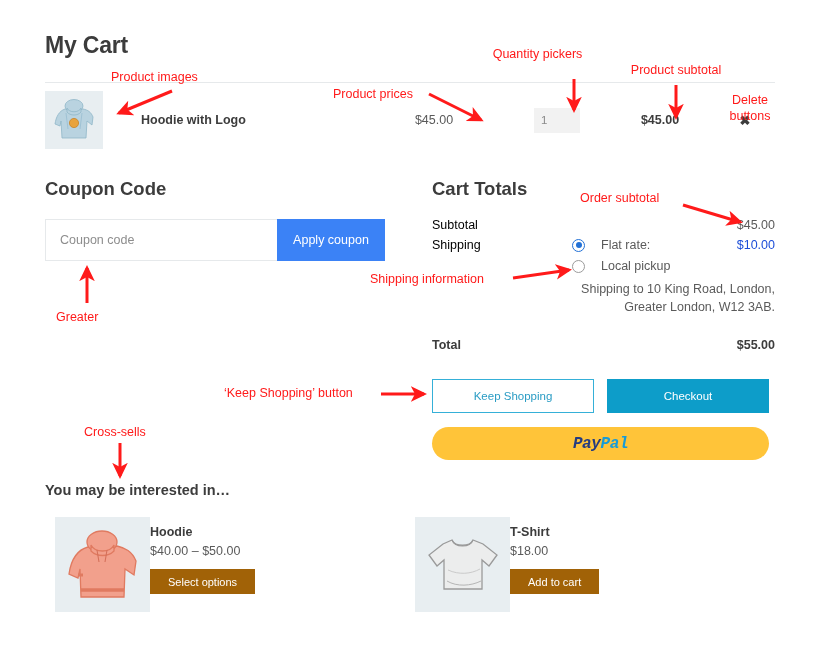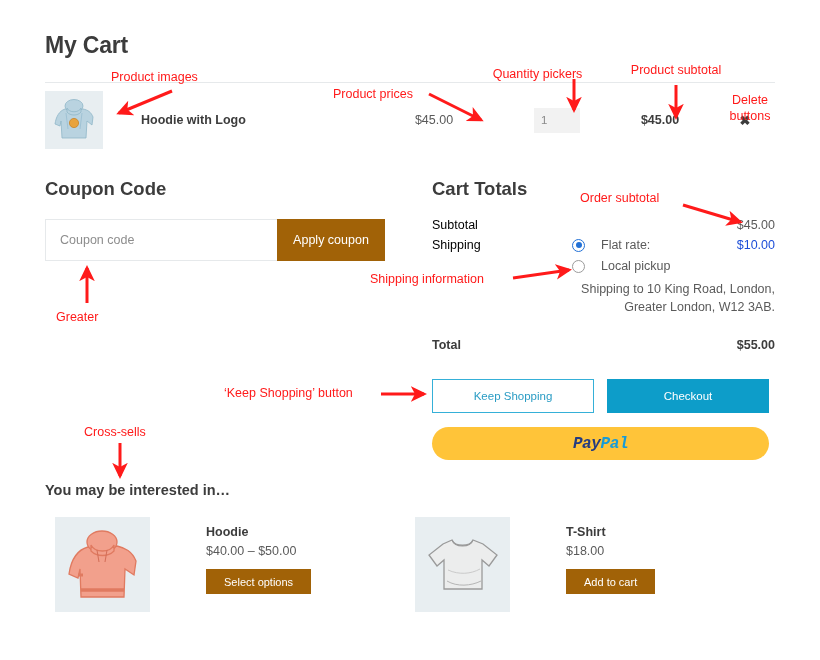--- a/index.html
+++ b/index.html
@@ -77,21 +77,21 @@
     flex: 1 1 auto; height: 42px;
     border: 1px solid #e6e9eb; border-right: none;
     font-size: 12.5px; color: #6e6e6e;
     padding: 0 14px; outline: none;
     font-family: "Liberation Sans", sans-serif;
     background: #fff;
   }
   .coupon-input::placeholder { color: #8d8d8d; }
   .coupon-btn {
     width: 108px; height: 42px;
-    background: #a16207; color: #fff;
+    background: #3b82f6; color: #fff;
     border: none; font-size: 12.5px;
     font-family: "Liberation Sans", sans-serif;
     cursor: pointer;
   }
 
   
   .totals-head { left: 432px; top: 178px; }
   .totals { left: 432px; top: 218px; width: 343px; font-size: 12.5px; }
   .t-row { display: flex; align-items: flex-start; margin-bottom: 6px; }
   .t-label { width: 140px; flex: 0 0 140px; color: #000000; }
@@ -160,21 +160,21 @@
   
   .cross-head {
     left: 45px; top: 482px;
     font-size: 14.5px; font-weight: bold; color: #3c3c3c;
   }
   .cs-item { position: absolute; display: flex; }
   .cs-thumb {
     width: 95px; height: 95px; background: #e8eef1;
     flex: 0 0 95px; position: relative; overflow: hidden;
   }
-  .cs-info { padding-left: 15px; padding-top: 8px; margin-left: 41px; }
+  .cs-info { padding-top: 8px; }
   .cs-name { font-size: 12.5px; font-weight: bold; color: #3c3c3c; }
   .cs-price { font-size: 12.5px; color: #5a5a5a; margin-top: 5px; }
   .cs-btn {
     margin-top: 11px; background: #a16207; color: #fff;
     font-size: 11px; border: none; height: 25px;
     display: inline-flex; align-items: center; justify-content: center;
     padding: 0 18px; cursor: pointer;
     font-family: "Liberation Sans", sans-serif;
   }
 
@@ -308,21 +308,21 @@
     </div>
     <div class="cs-info">
       <div class="cs-name">T-Shirt</div>
       <div class="cs-price">$18.00</div>
       <button class="cs-btn">Add to cart</button>
     </div>
   </div>
 
   <div class="ann" style="left:111px; top:70px;">Product images</div>
   <div class="ann" style="left:333px; top:87px;">Product prices</div>
-  <div class="ann center" style="left:475px; top:67px; width:125px;">Quantity pickers</div>
+  <div class="ann center" style="left:475px; top:47px; width:125px;">Quantity pickers</div>
   <div class="ann center" style="left:616px; top:63px; width:120px;">Product subtotal</div>
   <div class="ann center" style="left:715px; top:93px; width:70px;">Delete
 buttons</div>
   <div class="ann" style="left:580px; top:191px;">Order subtotal</div>
   <div class="ann" style="left:370px; top:272px;">Shipping information</div>
   <div class="ann" style="left:56px; top:310px;">Greater</div>
   <div class="ann" style="left:224px; top:386px;">‘Keep Shopping’ button</div>
   <div class="ann" style="left:84px; top:425px;">Cross-sells</div>
 
   <svg class="arrows">

